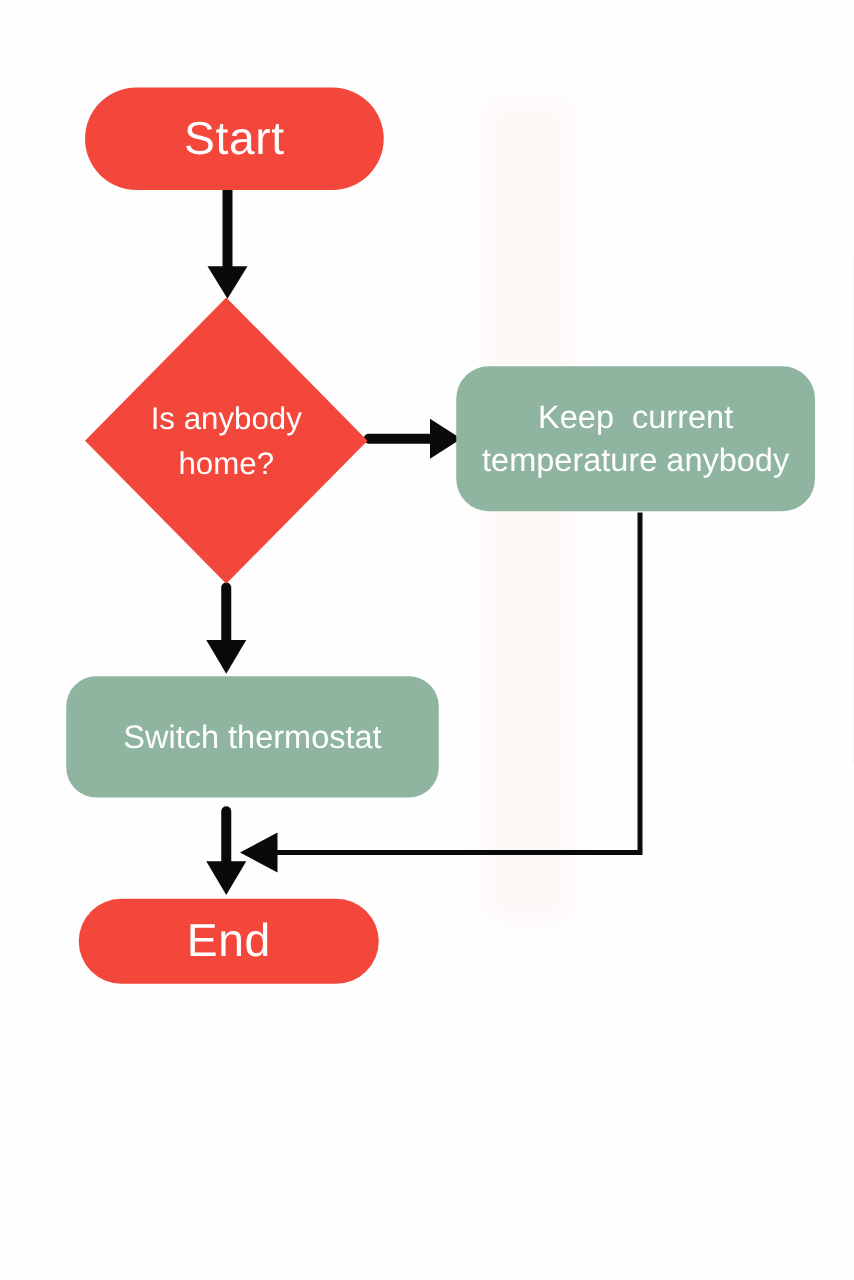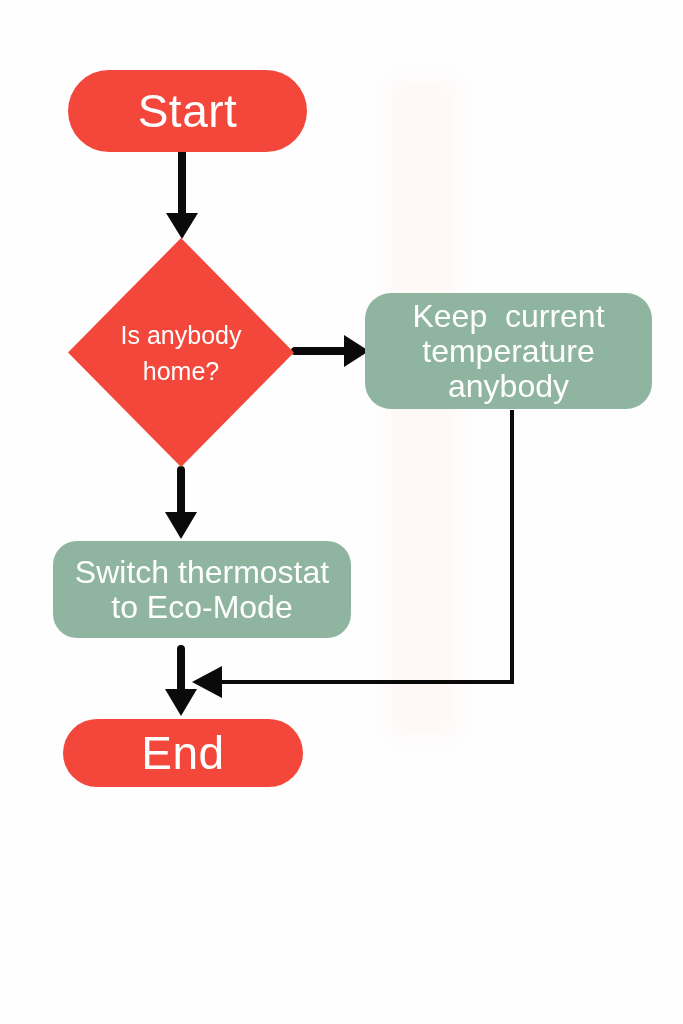--- a/index.html
+++ b/index.html
@@ -28,32 +28,32 @@
   .thin{stroke:var(--arrow);stroke-width:4;fill:none;}
   .head{fill:var(--arrow);stroke:none;}
   .node{
     position:absolute;
     display:flex;flex-direction:column;align-items:center;justify-content:center;
     color:var(--node-text);
     text-align:center;
     box-sizing:border-box;
   }
   .pill{background:var(--red);}
-  .pill .big-label{font-size:46px;letter-spacing:0.5px;}
+  .pill .big-label{font-size:37px;letter-spacing:0.5px;}
   .start{left:68px;top:70px;width:239px;height:82px;border-radius:41px;}
   .end{left:63px;top:719px;width:240px;height:68px;border-radius:43px;}
   .diamond{
     left:68px;top:238px;width:226px;height:229px;
     background:var(--red);
     clip-path:polygon(50% 0, 100% 50%, 50% 100%, 0 50%);
     font-size:25px;line-height:36px;
   }
   .greenbox{
     background:var(--green);
-    font-size:32px;line-height:35px;
+    font-size:26px;line-height:35px;
   }
   .keep{left:365px;top:293px;width:287px;height:116px;border-radius:26px;}
   .eco{left:53px;top:541px;width:298px;height:97px;border-radius:24px;}
   .line{white-space:pre-wrap;}
 </style>
 </head>
 <body>
 
 <div class="canvas">
 
@@ -91,20 +91,19 @@
     <div class="line">home?</div>
   </div>
 
   <div class="node greenbox keep">
     <div class="line">Keep  current</div>
     <div class="line">temperature anybody</div>
   </div>
 
   <div class="node greenbox eco">
     <div class="line">Switch thermostat</div>
-    <div class="line">to Eco-Mode</div>
   </div>
 
   <div class="node pill end">
     <span class="big-label">End</span>
   </div>
 
 </div>
 
 </body></html>

